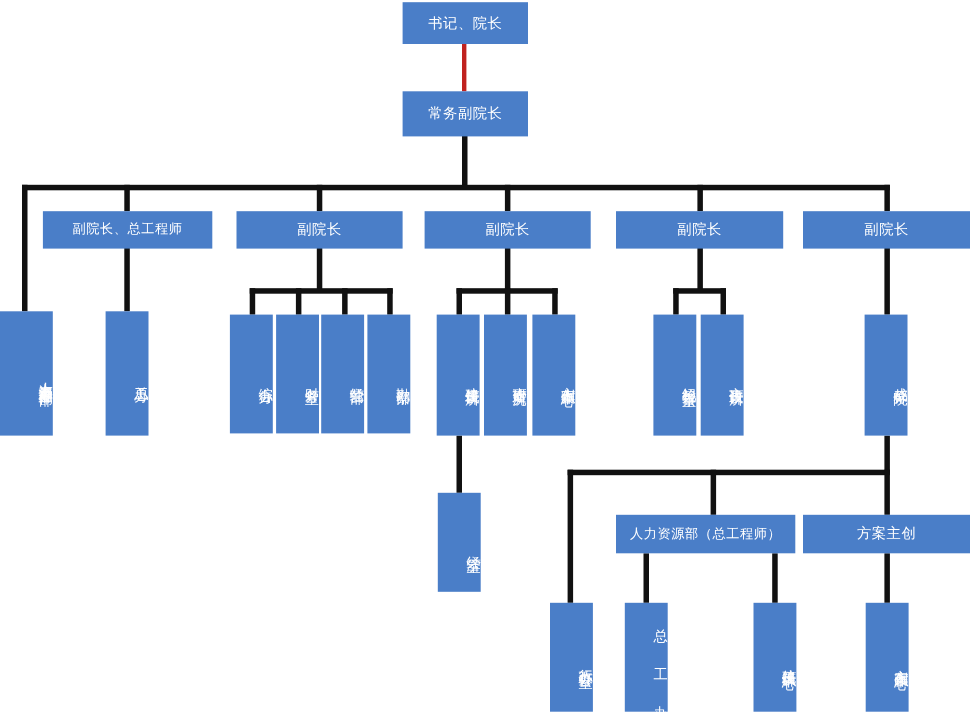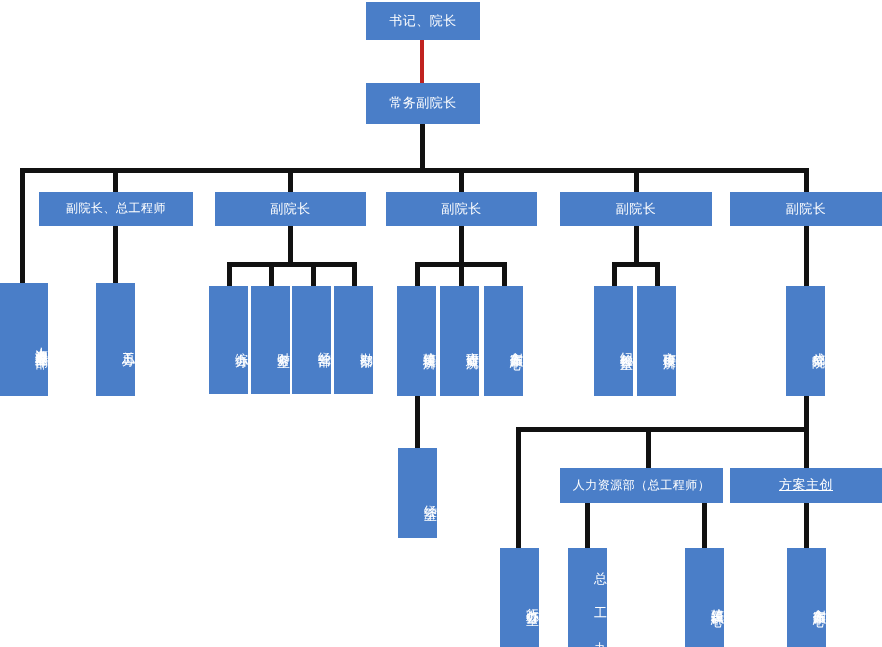--- a/index.html
+++ b/index.html
@@ -123,20 +123,20 @@
   <div class="node v" style="left:484px;top:286px;width:39px;height:110px;">方案创作中心</div>
 
   <div class="node v" style="left:398px;top:448px;width:39px;height:90px;">经济室</div>
 
   <div class="node v" style="left:594px;top:286px;width:39px;height:110px;">纪检督察室</div>
   <div class="node v" style="left:637px;top:286px;width:39px;height:110px;">市政设计所</div>
 
   <div class="node v" style="left:786px;top:286px;width:39px;height:110px;">成都分院</div>
 
   <div class="node h small" style="left:560px;top:468px;width:163px;height:35px;">人力资源部（总工程师）</div>
-  <div class="node h" style="left:730px;top:468px;width:152px;height:35px;text-decoration:underline;">方案主创</div>
+  <div class="node h" style="left:730px;top:468px;width:152px;height:35px;">方案主创</div>
 
   <div class="node v" style="left:500px;top:548px;width:39px;height:99px;">行政办公室</div>
   <div class="node v sp" style="left:568px;top:548px;width:39px;height:99px;">总 工 办</div>
   <div class="node v" style="left:685px;top:548px;width:39px;height:99px;">建筑设计中心</div>
   <div class="node v" style="left:787px;top:548px;width:39px;height:99px;">方案创作中心</div>
 
 </div>
 
 </body></html>

